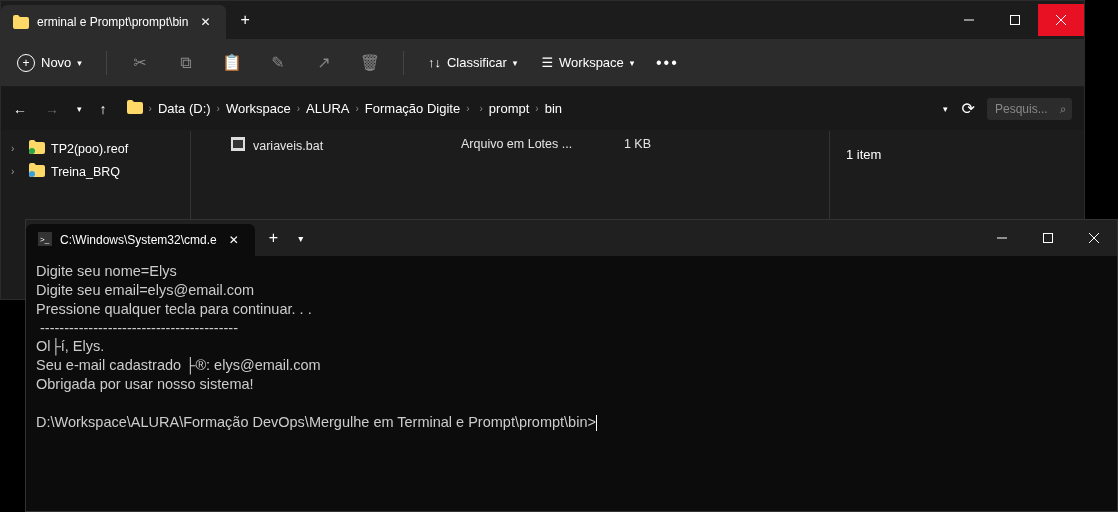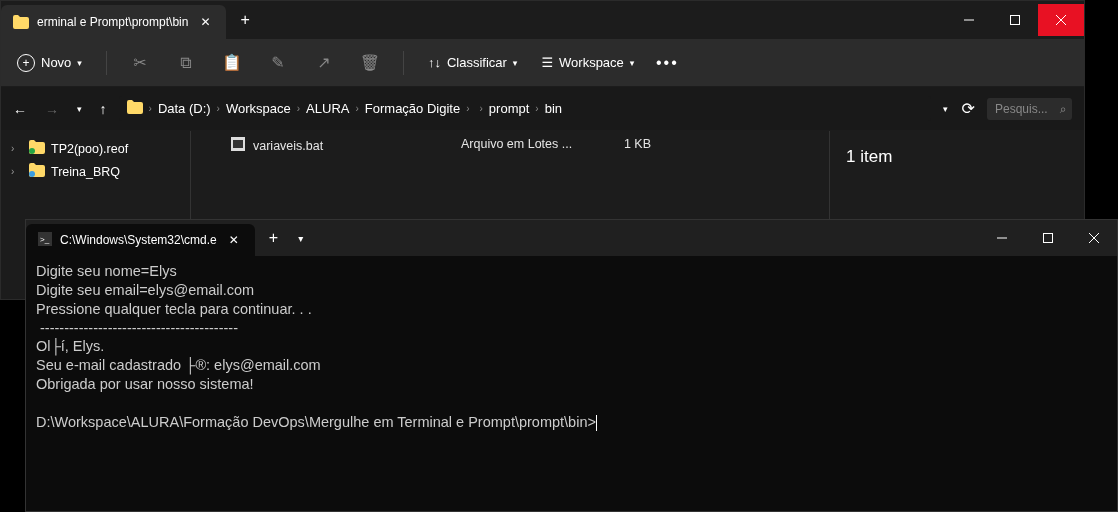--- a/index.html
+++ b/index.html
@@ -43,21 +43,21 @@
 .filelist { flex: 1; }
 .fileheaders { display: flex; padding: 6px 12px; font-size: 12.5px; color: #ccc; border-bottom: 0; cursor: pointer; }
 .col-check { width: 28px; }
 .col-name { flex: 0 0 230px; display: flex; align-items: center; gap: 4px; }
 .col-date { flex: 0 0 145px; }
 .col-type { flex: 0 0 120px; }
 .col-size { flex: 0 0 70px; text-align: right; }
 .sort-ind { font-size: 9px; color: #888; margin-left: 44px; }
 .filerow { display: flex; padding: 6px 12px; font-size: 12.5px; color: #e5e5e5; cursor: pointer; }
 .filerow .col-name { display: flex; align-items: center; gap: 8px; }
-.details { width: 255px; padding: 16px; font-size: 17px; color: #fff; border-left: 1px solid #333; }
+.details { width: 255px; padding: 16px; font-size: 13px; color: #fff; border-left: 1px solid #333; }
 
 
 .terminal { position: absolute; top: 219px; left: 25px; width: 1093px; height: 293px; background: #0c0c0c; border: 1px solid #333; }
 .term-titlebar { display: flex; align-items: center; height: 36px; background: #202020; border-radius: 0; }
 .term-tab { display: flex; align-items: center; gap: 8px; background: #0c0c0c; height: 32px; padding: 0 12px; margin-top: 4px; border-radius: 6px 6px 0 0; font-size: 12px; color: #fff; }
 .term-tab-close { color: #fff; cursor: pointer; padding: 2px 4px; }
 .term-newtab { color: #fff; padding: 0 14px; cursor: pointer; font-size: 16px; }
 .term-dropdown { color: #fff; cursor: pointer; font-size: 10px; padding: 0 6px; }
 .term-winbtns { margin-left: auto; display: flex; }
 .term-winbtn { width: 46px; height: 32px; display: flex; align-items: center; justify-content: center; color: #fff; cursor: pointer; }

